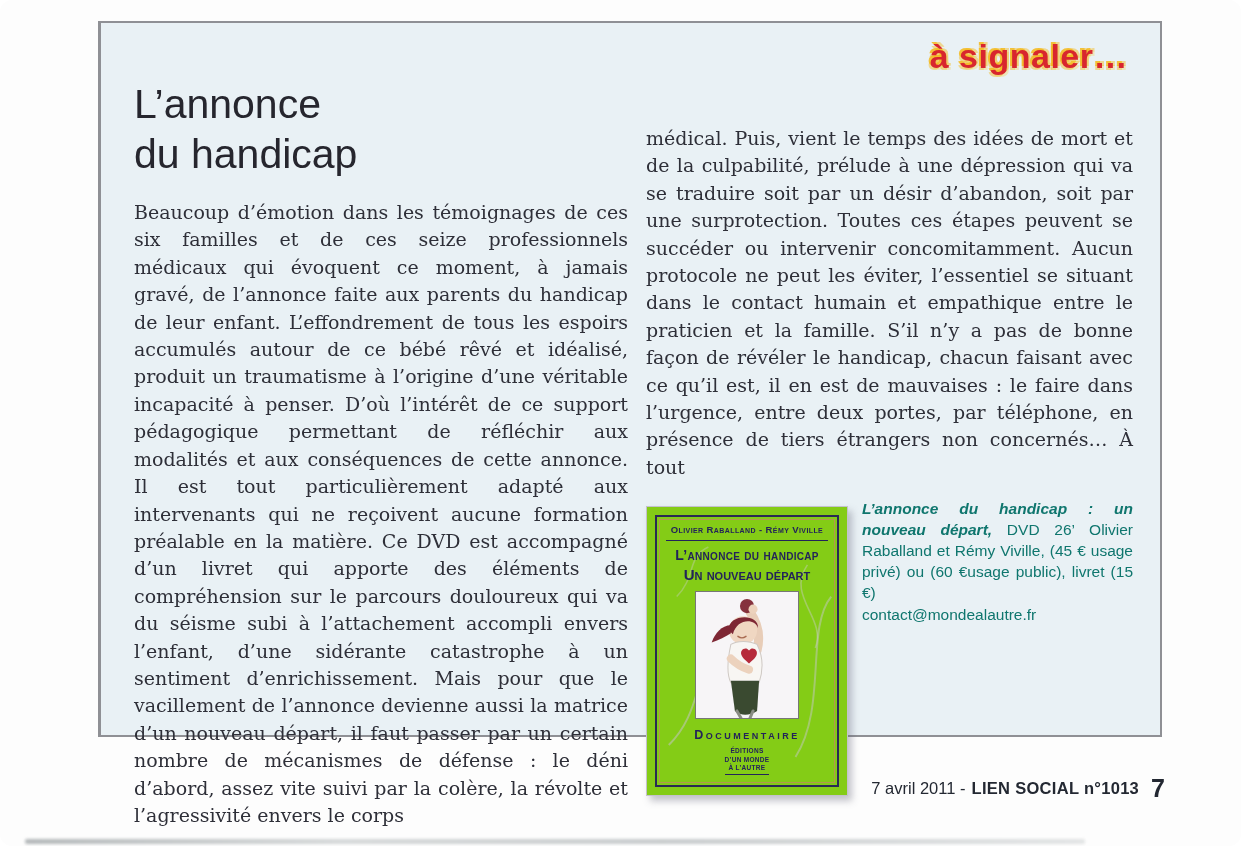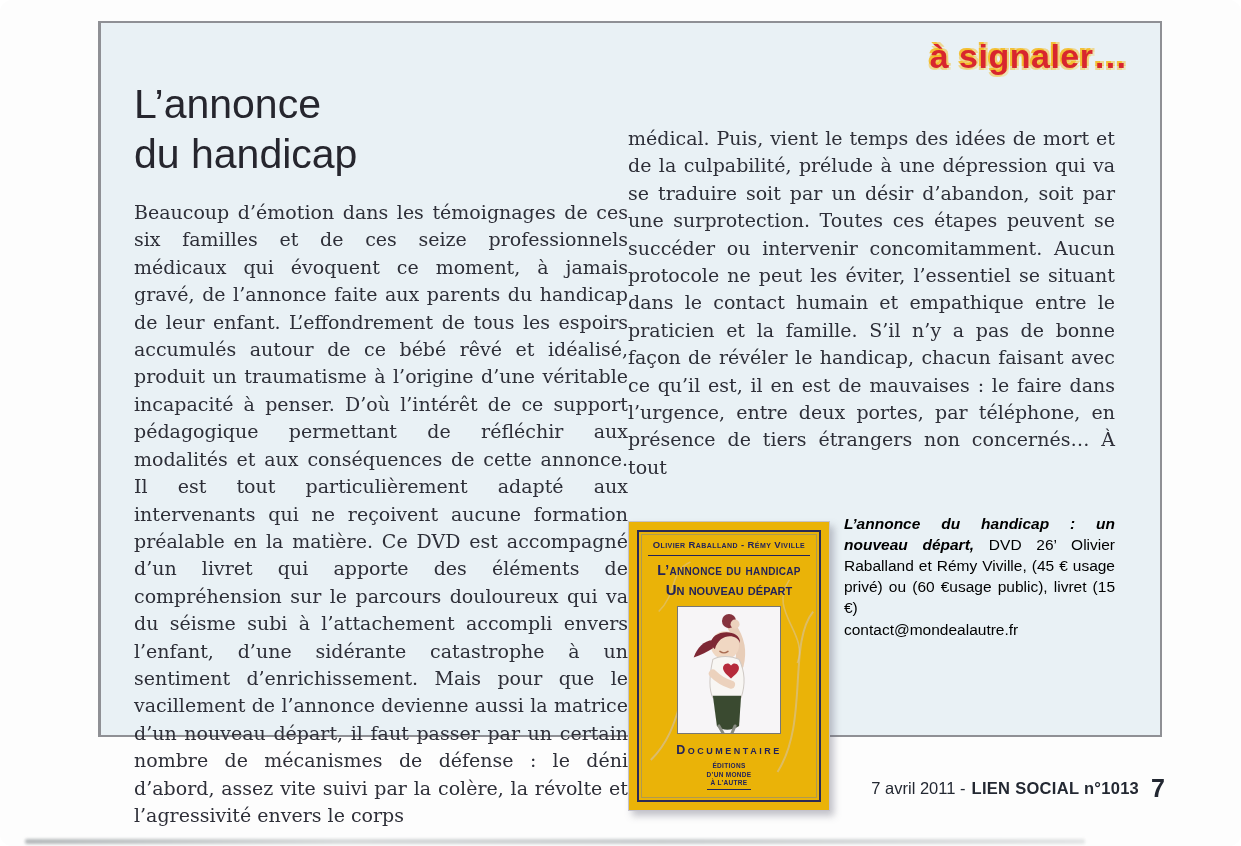--- a/index.html
+++ b/index.html
@@ -41,20 +41,21 @@
       -2px  2px 0 rgba(245, 184, 25, 0.45),
        2px  2px 0 rgba(246, 205, 80, 0.35);
   }
 
   .columns {
     position: absolute;
     left: 33px;
     top: 0;
     width: 999px;
     display: flex;
+    gap: 18px;
   }
   .col-left  { width: 494px; }
   .col-right { width: 487px; padding-top: 102px; }
 
   .title {
     margin: 56px 0 0 0;
     font-size: 41px;
     line-height: 1.22;
     font-weight: 400;
     color: #26262e;
@@ -74,21 +75,21 @@
   .wrapzone { margin-top: 0; }
   .wrapzone::after { content: ""; display: block; clear: both; }
 
   
   .dvd {
     position: relative;
     float: left;
     width: 202px;
     height: 290px;
     margin: 8px 14px 4px 0;
-    background: #eab308;
+    background: #84cc16;
     border: 1px solid #c4c2cc;
     box-shadow: 4px 5px 7px rgba(90, 90, 110, 0.35);
   }
   .dvd-sketch { position: absolute; inset: 0; width: 100%; height: 100%; }
   .dvd-frame { position: absolute; inset: 8px; border: 2px solid #2a2a55; }
   .dvd-frame-gold { position: absolute; inset: 2px; border: 1px solid #b09a50; }
   .dvd-content {
     position: absolute;
     inset: 14px 12px;
     display: flex;
@@ -121,24 +122,24 @@
   }
   .dvd-publisher {
     font-size: 6.5px; font-weight: bold; line-height: 1.3; margin-top: 5px;
     text-transform: uppercase; letter-spacing: 0.3px;
     border-bottom: 1px solid #23235a; padding-bottom: 1px;
     white-space: pre-line;
   }
 
   
   .caption {
-    margin-top: 32px;
+    margin-top: 17px;
     font-size: 15.5px;
     line-height: 21px;
-    color: #000000;
+    color: #0f766e;
   }
   .caption p { margin: 0; }
   .cap-main { text-align: justify; margin-bottom: 1px !important; }
   .cap-bold { font-weight: bold; font-style: italic; }
 
   
   .footer {
     position: absolute;
     right: 76px;
     top: 774px;

